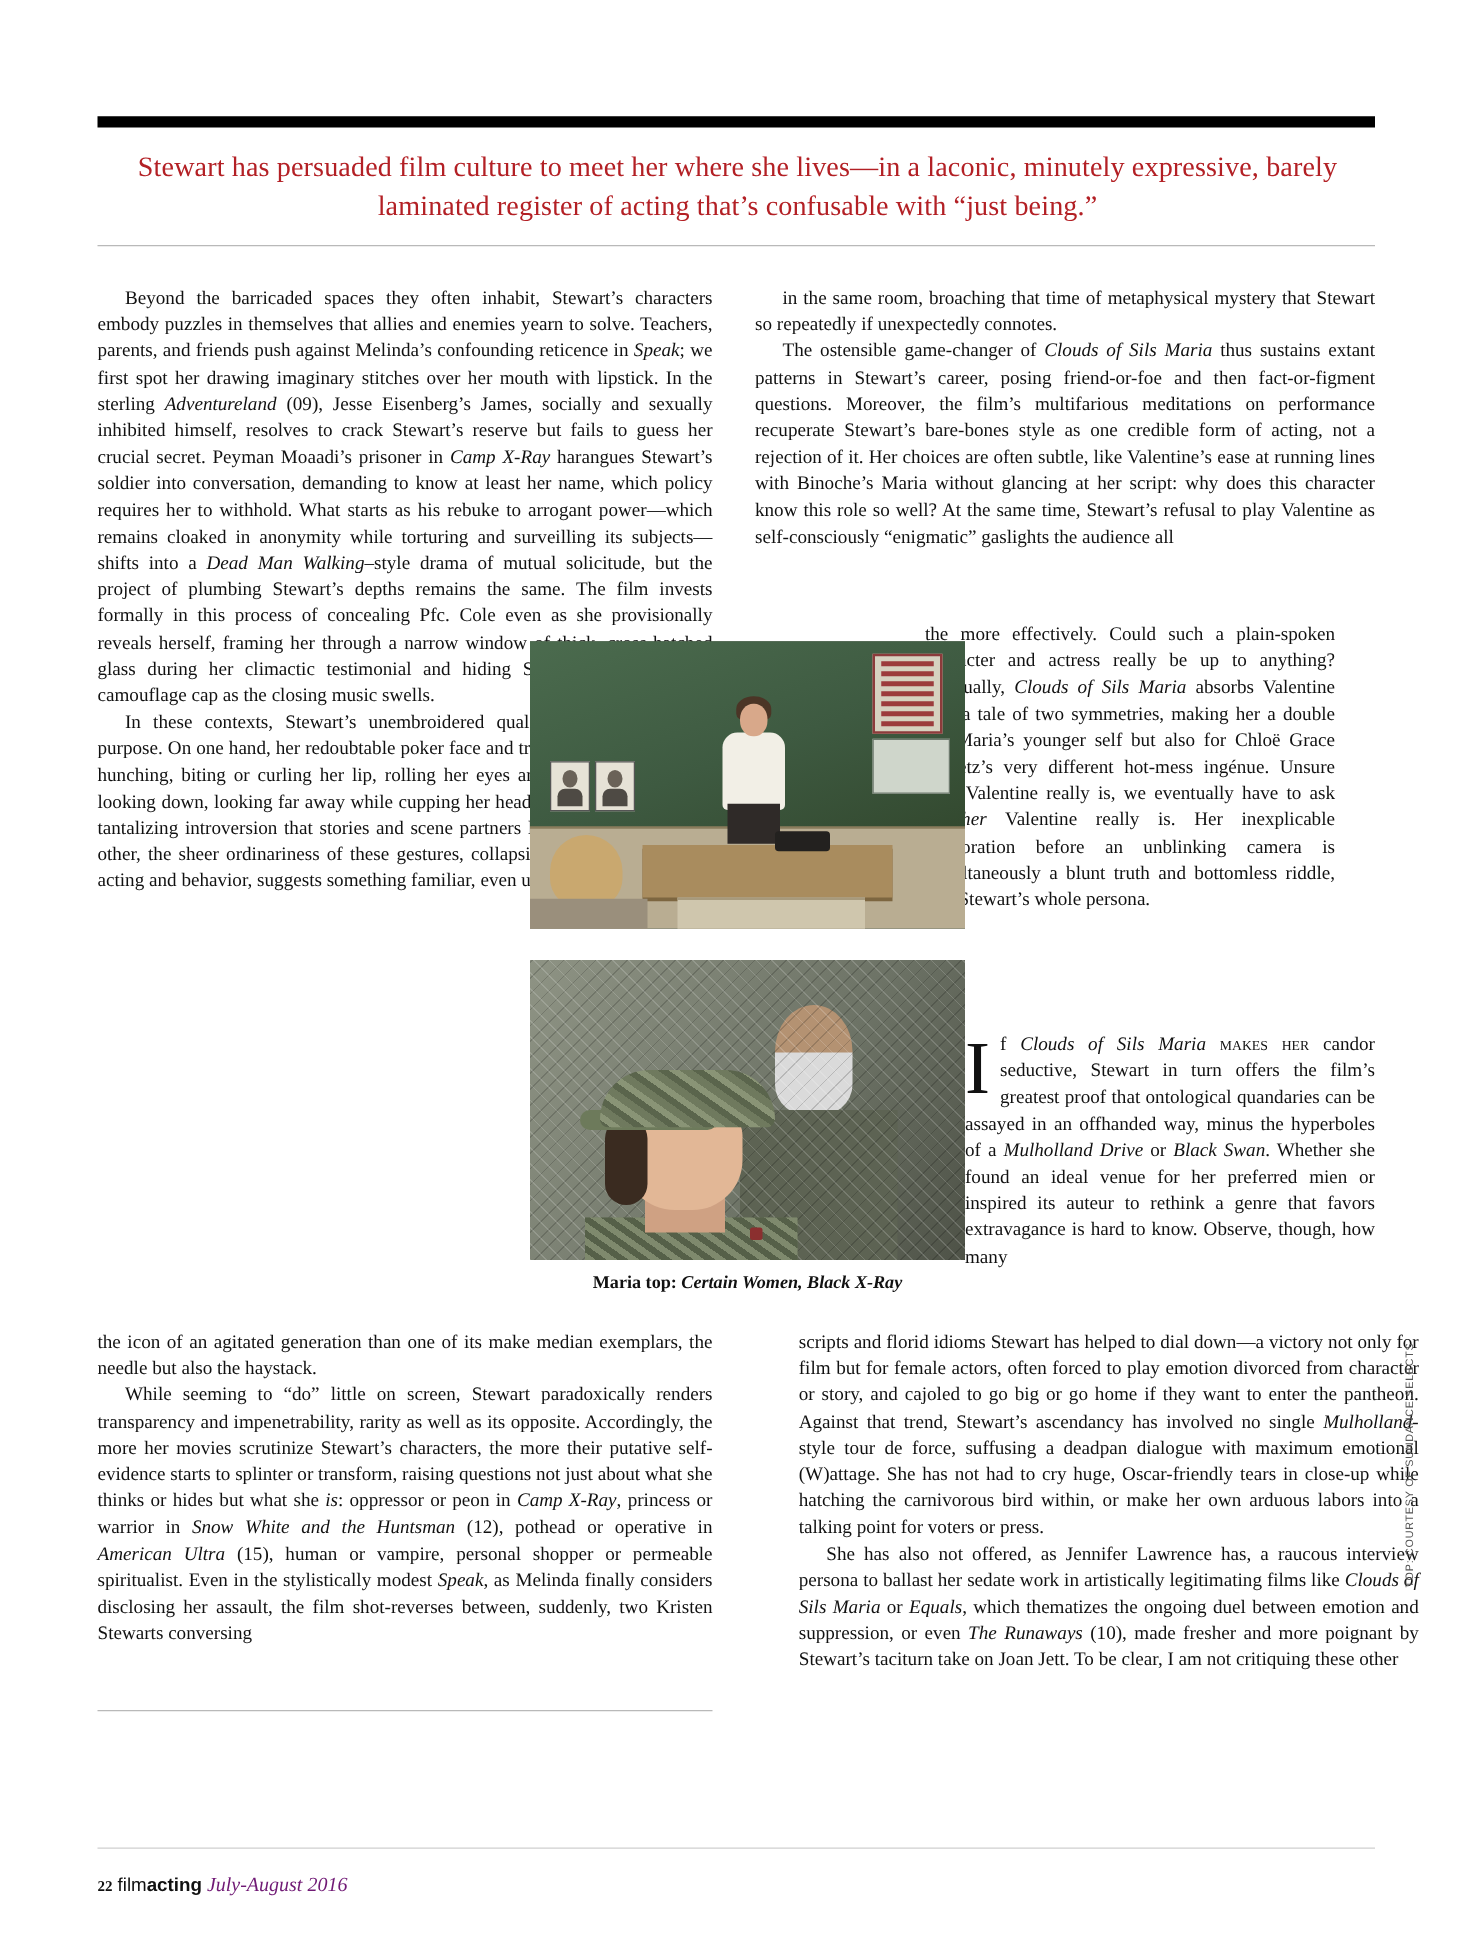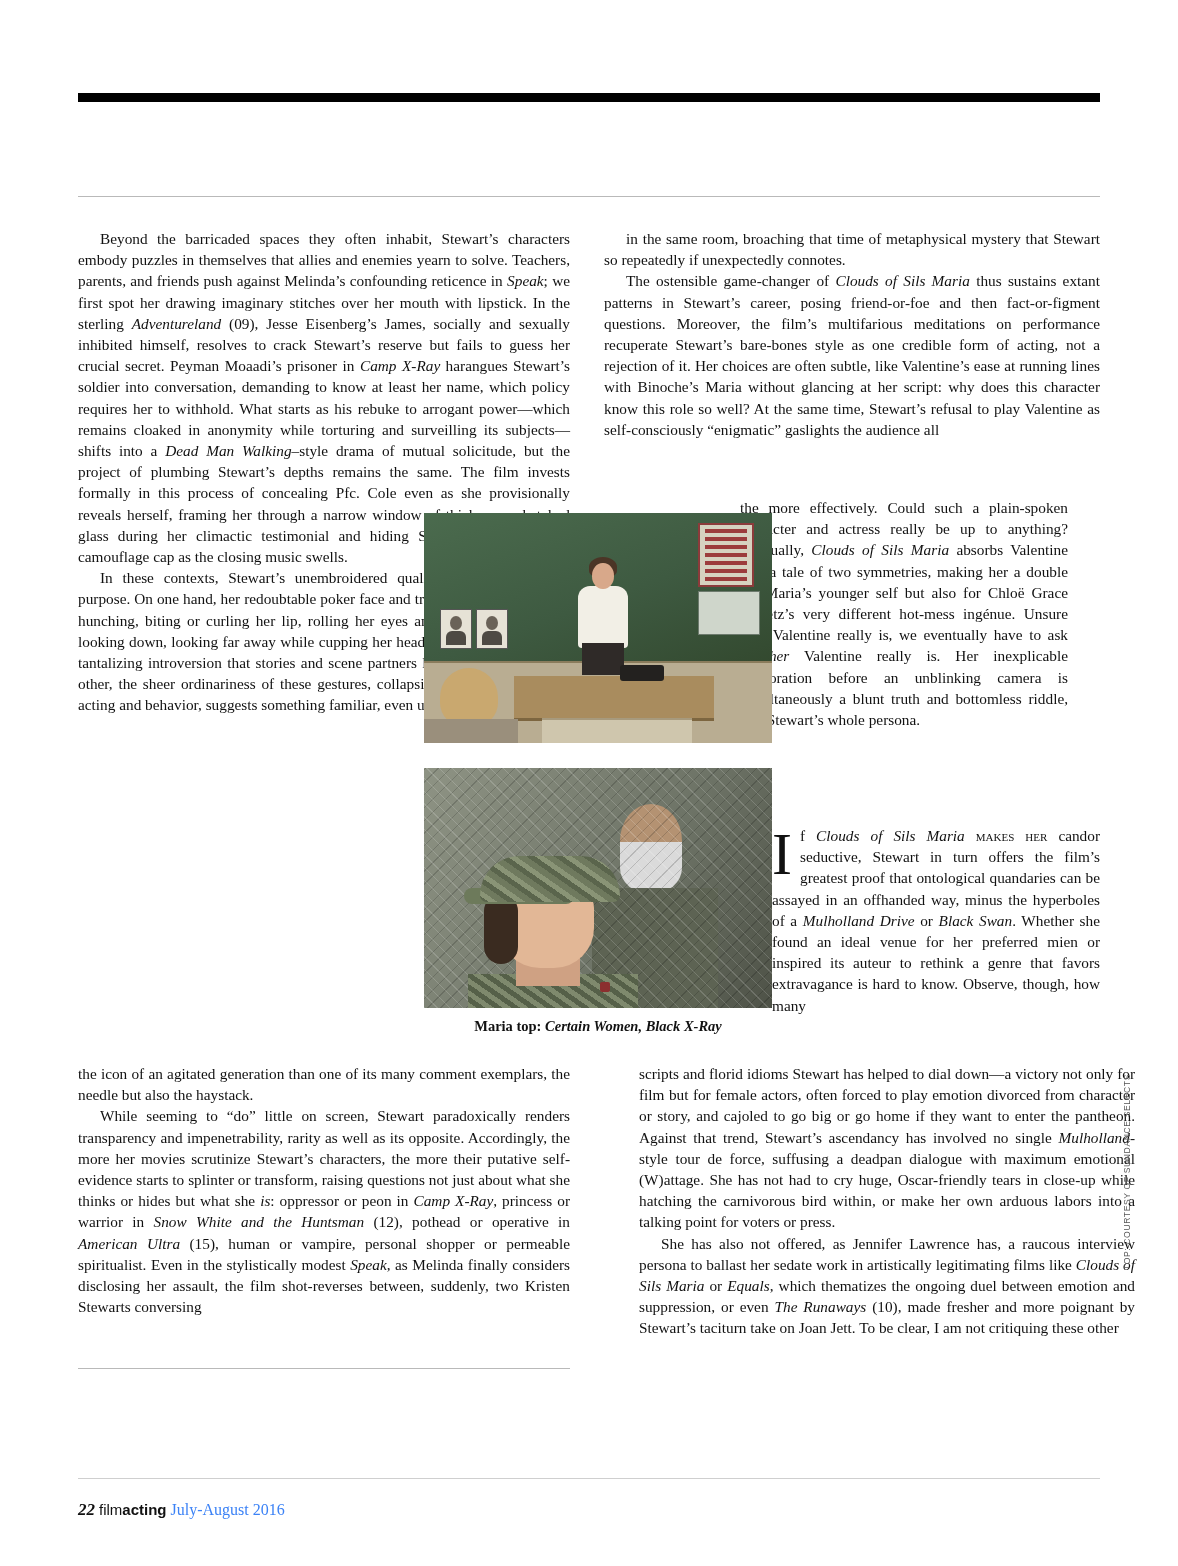--- a/index.html
+++ b/index.html
@@ -143,39 +143,40 @@
     position:absolute; left:1122px; top:1270px;
     transform:rotate(-90deg); transform-origin:left top;
     font-family:"Liberation Sans", sans-serif;
     font-size:8.6px; letter-spacing:.6px; color:#555;
     white-space:nowrap;
   }
   .footer {
     position:absolute; left:78px; top:1500px; width:600px;
     font-size:16px; color:#111;
   }
-  .footer .pg { font-weight:bold; font-size:17px;font-style:italic; }
+  .footer .pg { font-weight:bold; font-size:12px; }
   .footer .brandlight { font-family:"Liberation Sans", sans-serif; font-size:15px;text-align:center;}
   .footer .brandbold { font-family:"Liberation Sans", sans-serif; font-weight:bold; font-size:15px;}
-  .footer .date { color:#3b82f6; }
+  .footer .date { font-style:italic; color:#701a75; }
   .rule-foot { position:absolute; left:78px; top:1478px; width:1022px; height:1px; background:#cfcfcf;}
 
   .dropcap-p { position:relative; }
   .dropcap {
     float:left; font-size:60px; line-height:50px; padding:4px 8px 0 0;
     font-family:"Liberation Serif", serif;
   }
 </style>
 </head>
 <body>
 
 <div class="page">
 
   <div class="rule-top"></div>
 
+  <div class="pull">Stewart has persuaded film culture to meet her where she lives—in a laconic, minutely expressive, barely laminated register of acting that’s confusable with “just being.”</div>
 
   <div class="rule-thin"></div>
 
   <div class="col colL">
     <p>Beyond the barricaded spaces they often inhabit, Stewart’s characters embody puzzles in themselves that allies and enemies yearn to solve. Teachers, parents, and friends push against Melinda’s confounding reticence in <i>Speak</i>; we first spot her drawing imaginary stitches over her mouth with lipstick. In the sterling <i>Adventureland</i> (09), Jesse Eisenberg’s James, socially and sexually inhibited himself, resolves to crack Stewart’s reserve but fails to guess her crucial secret. Peyman Moaadi’s prisoner in <i>Camp X-Ray</i> harangues Stewart’s soldier into conversation, demanding to know at least her name, which policy requires her to withhold. What starts as his rebuke to arrogant power—which remains cloaked in anonymity while torturing and surveilling its subjects—shifts into a <i>Dead Man Walking</i>–style drama of mutual solicitude, but the project of plumbing Stewart’s depths remains the same. The film invests formally in this process of concealing Pfc. Cole even as she provisionally reveals herself, framing her through a narrow window of thick, cross-hatched glass during her climactic testimonial and hiding Stewart’s face under a camouflage cap as the closing music swells.</p>
     <p>In these contexts, Stewart’s unembroidered qualities serve a complex purpose. On one hand, her redoubtable poker face and trademark mannerisms—hunching, biting or curling her lip, rolling her eyes amid unvoiced thoughts, looking down, looking far away while cupping her head or her hair—bespeak a tantalizing introversion that stories and scene partners long to unravel. On the other, the sheer ordinariness of these gestures, collapsing any border between acting and behavior, suggests something familiar, even ubiquitous: less</p>
   </div>
 
   <div class="col colR">
     <p>in the same room, broaching that time of metaphysical mystery that Stewart so repeatedly if unexpectedly connotes.</p>
@@ -238,21 +239,21 @@
     <div class="hat-brim"></div>
     <div class="sold-hat"></div>
     <div class="collar-badge"></div>
   </div>
 
   <div class="figcap">
     <span>Maria top: </span><i>Certain Women, Black X-Ray</i>
   </div>
 
   <div class="col colL2">
-    <p class="noindent">the icon of an agitated generation than one of its many comment exemplars, the needle but also the haystack.</p>
+    <p class="noindent">the icon of an agitated generation than one of its make median exemplars, the needle but also the haystack.</p>
     <p>While seeming to “do” little on screen, Stewart paradoxically renders transparency and impenetrability, rarity as well as its opposite. Accordingly, the more her movies scrutinize Stewart’s characters, the more their putative self-evidence starts to splinter or transform, raising questions not just about what she thinks or hides but what she <i>is</i>: oppressor or peon in <i>Camp X-Ray</i>, princess or warrior in <i>Snow White and the Huntsman</i> (12), pothead or operative in <i>American Ultra</i> (15), human or vampire, personal shopper or permeable spiritualist. Even in the stylistically modest <i>Speak</i>, as Melinda finally considers disclosing her assault, the film shot-reverses between, suddenly, two Kristen Stewarts conversing</p>
   </div>
 
   <div class="col colR2">
     <p class="noindent">scripts and florid idioms Stewart has helped to dial down—a victory not only for film but for female actors, often forced to play emotion divorced from character or story, and cajoled to go big or go home if they want to enter the pantheon. Against that trend, Stewart’s ascendancy has involved no single <i>Mulholland</i>-style tour de force, suffusing a deadpan dialogue with maximum emotional (W)attage. She has not had to cry huge, Oscar-friendly tears in close-up while hatching the carnivorous bird within, or make her own arduous labors into a talking point for voters or press.</p>
     <p>She has also not offered, as Jennifer Lawrence has, a raucous interview persona to ballast her sedate work in artistically legitimating films like <i>Clouds of Sils Maria</i> or <i>Equals</i>, which thematizes the ongoing duel between emotion and suppression, or even <i>The Runaways</i> (10), made fresher and more poignant by Stewart’s taciturn take on Joan Jett. To be clear, I am not critiquing these other</p>
   </div>
 
   <div class="rule-infocus"></div>
 

